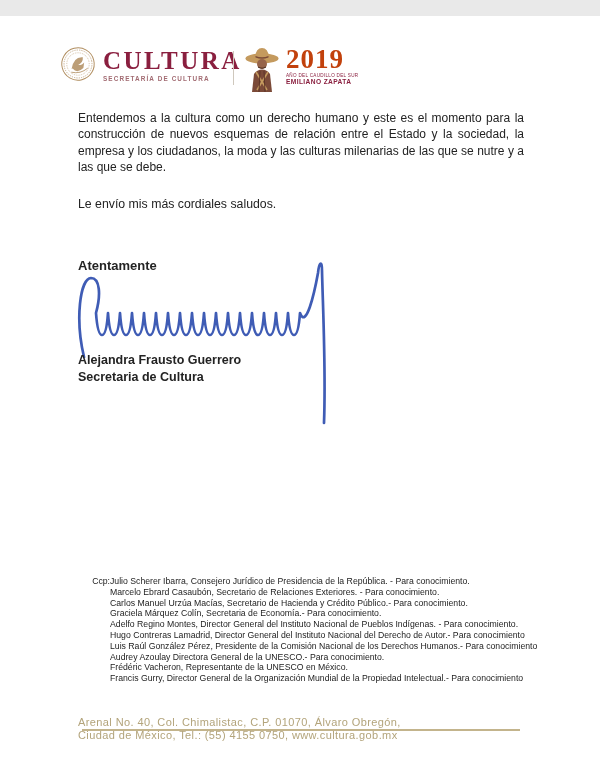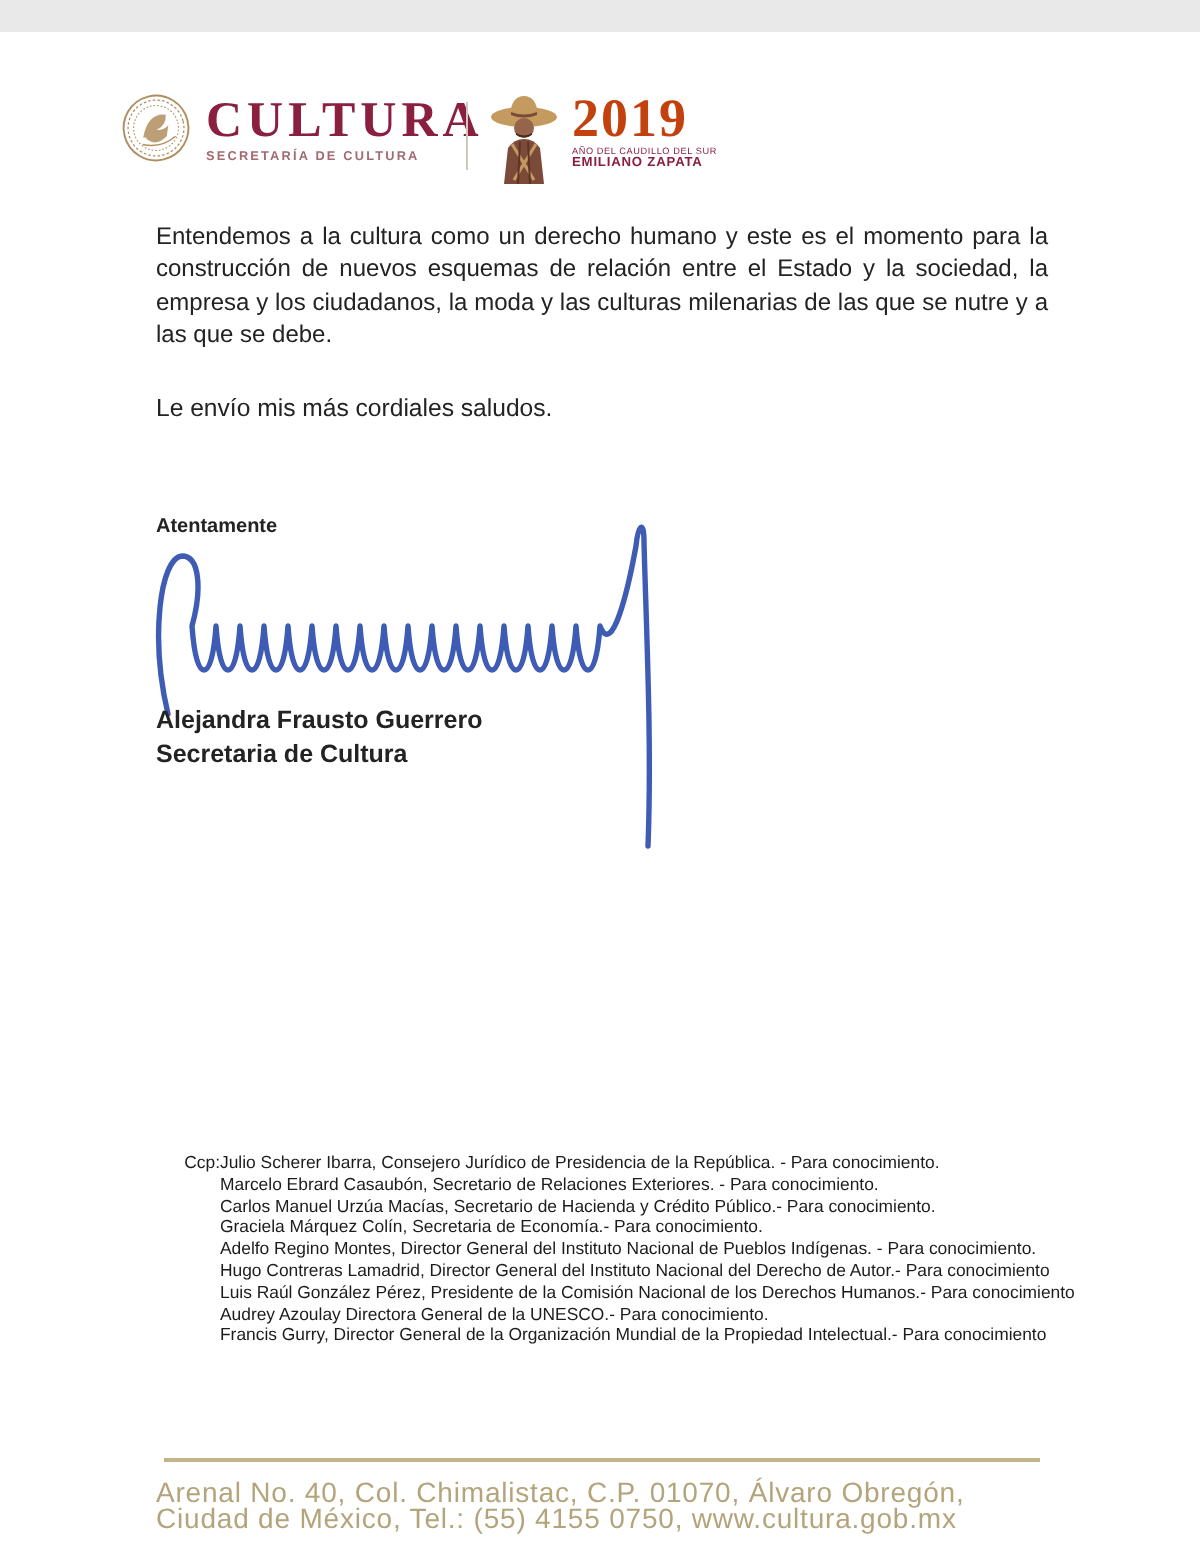--- a/index.html
+++ b/index.html
@@ -50,42 +50,42 @@
   .para1{
     position:absolute;left:78px;top:82px;width:446px;
     font-size:12px;line-height:16.3px;text-align:justify;
   }
   .para2{
     position:absolute;left:78px;top:169px;width:446px;
     font-size:12.3px;
   }
   .closing{
     position:absolute;left:78px;top:242px;
-    font-size:10px;font-weight:bold;text-align:center;
+    font-size:13px;font-weight:bold;text-align:center;
   }
   .signature{position:absolute;left:60px;top:235px;width:290px;height:180px;}
   .signer{
     position:absolute;left:78px;top:336px;
     font-size:12.5px;font-weight:bold;line-height:16.5px;
   }
   
   .ccp{
     position:absolute;left:88px;top:560px;width:505px;
     font-size:8.7px;line-height:10.8px;color:#1c1c1c;
   }
   .ccp-line{padding-left:22px;white-space:nowrap;}
   .ccp-label{display:inline-block;width:22px;margin-left:-22px;text-align:right;}
   
   .footer-rule{
     position:absolute;left:82px;top:713px;width:438px;height:2px;
     background:#c3b48c;
   }
   .footer-text{
-    position:absolute;left:78px;top:724px;
-    font-size:14px;line-height:12.5px;letter-spacing:.4px;
+    position:absolute;left:78px;top:700px;
+    font-size:11px;line-height:12.5px;letter-spacing:.4px;
     color:#b3a47b;
   }
 </style>
 </head>
 <body>
 
 <div class="page">
 
   <div>
 
@@ -142,20 +142,21 @@
     <div class="ccp-line">
       <span class="ccp-label">Ccp:</span><span>Julio Scherer Ibarra, Consejero Jurídico de Presidencia de la República. - Para conocimiento.</span>
     </div>
     <div class="ccp-line"><span>Marcelo Ebrard Casaubón, Secretario de Relaciones Exteriores. - Para conocimiento.</span></div>
     <div class="ccp-line"><span>Carlos Manuel Urzúa Macías, Secretario de Hacienda y Crédito Público.- Para conocimiento.</span></div>
     <div class="ccp-line"><span>Graciela Márquez Colín, Secretaria de Economía.- Para conocimiento.</span></div>
     <div class="ccp-line"><span>Adelfo Regino Montes, Director General del Instituto Nacional de Pueblos Indígenas. - Para conocimiento.</span></div>
     <div class="ccp-line"><span>Hugo Contreras Lamadrid, Director General del Instituto Nacional del Derecho de Autor.- Para conocimiento</span></div>
     <div class="ccp-line"><span>Luis Raúl González Pérez, Presidente de la Comisión Nacional de los Derechos Humanos.- Para conocimiento</span></div>
     <div class="ccp-line"><span>Audrey Azoulay Directora General de la UNESCO.- Para conocimiento.</span></div>
+    <div class="ccp-line"><span>Frédéric Vacheron, Representante de la UNESCO en México.</span></div>
     <div class="ccp-line"><span>Francis Gurry, Director General de la Organización Mundial de la Propiedad Intelectual.- Para conocimiento</span></div>
   </div>
 
   <div class="footer-rule"></div>
   <div class="footer-text">
     <div>Arenal No. 40,  Col. Chimalistac, C.P. 01070,  Álvaro Obregón,</div>
     <div>Ciudad de México, Tel.: (55) 4155 0750, www.cultura.gob.mx</div>
   </div>
 
 </div>

